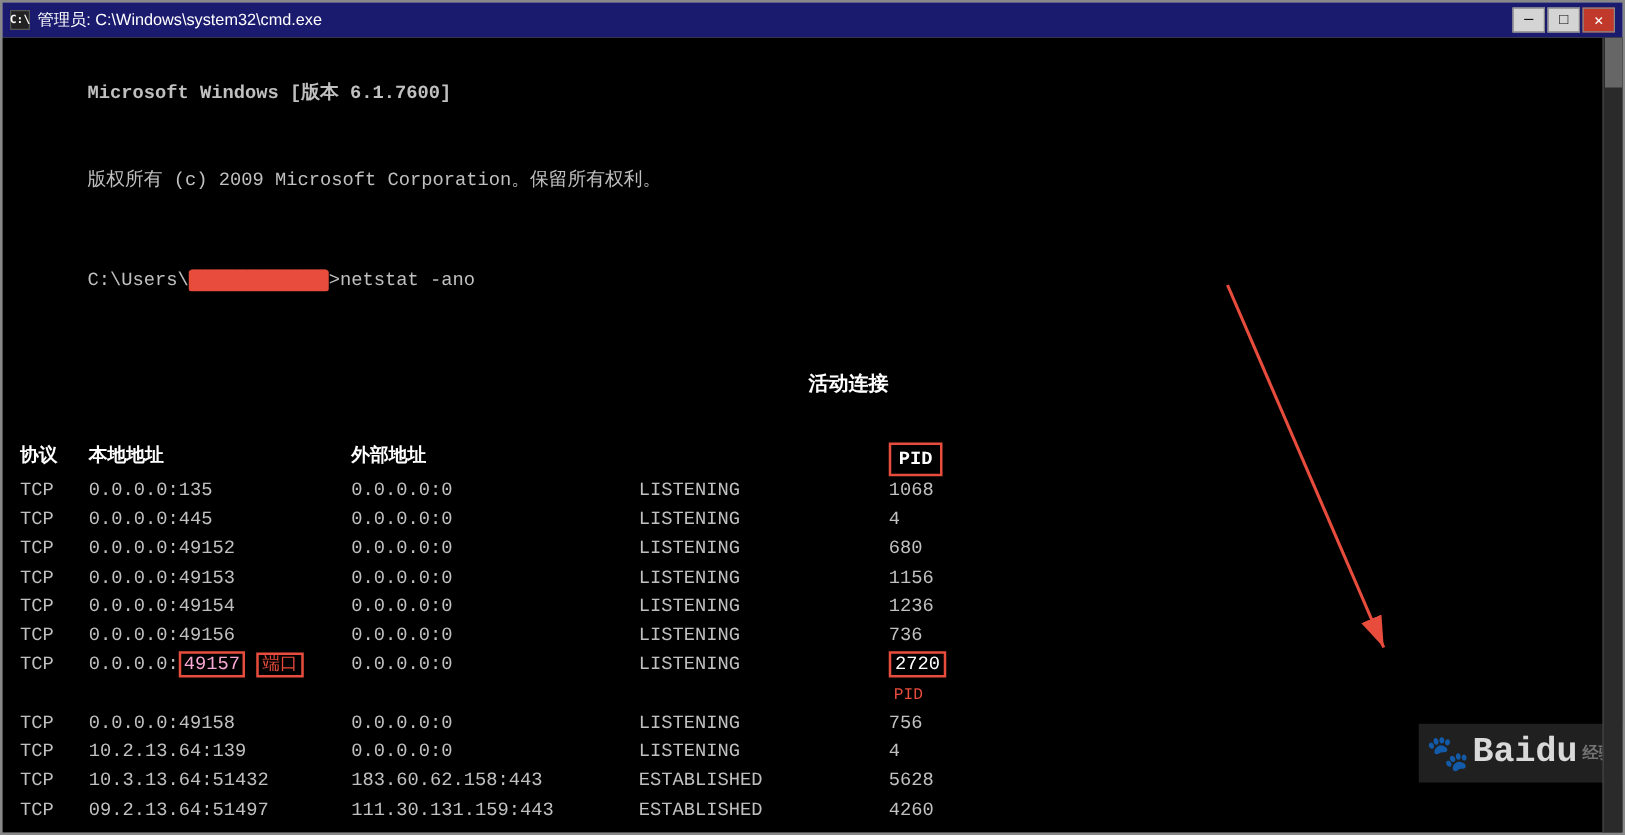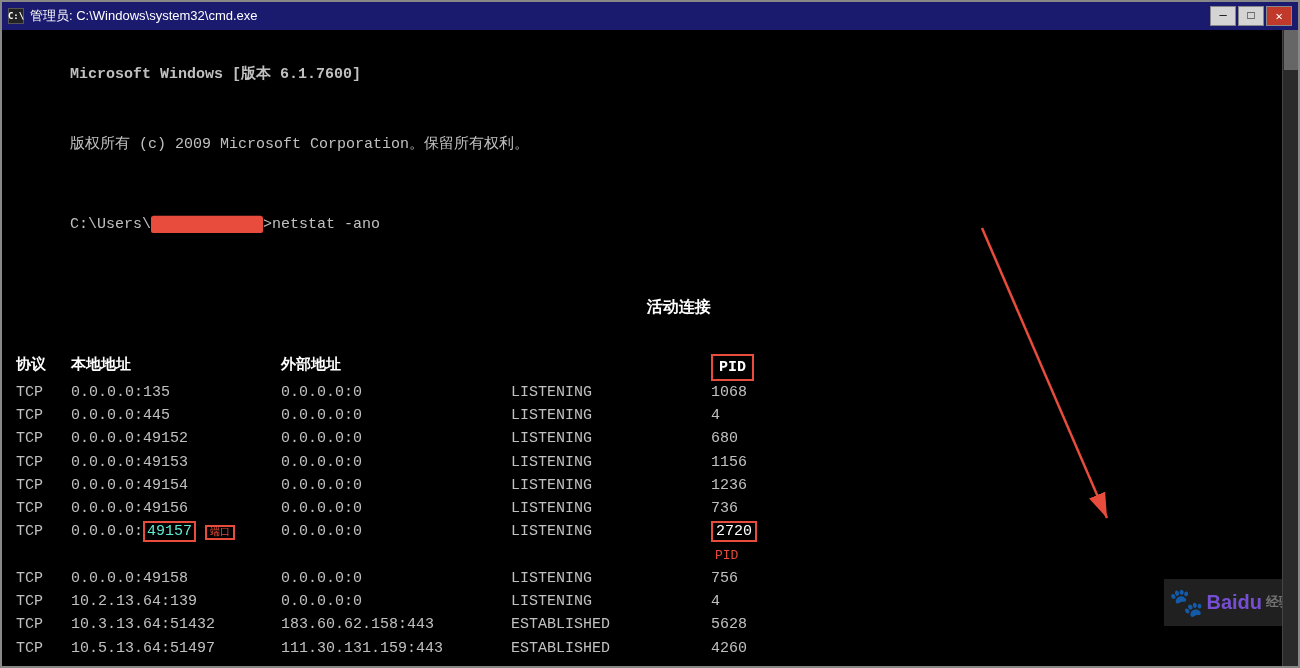--- a/index.html
+++ b/index.html
@@ -127,21 +127,21 @@
 
     .pid-highlight {
       border: 2px solid #e74c3c;
       padding: 0 3px;
       color: white;
     }
 
     .port-highlight {
       border: 2px solid #e74c3c;
       padding: 0 2px;
-      color: #5eead4;
+      color: #f9a8d4;
       font-family: Liberation Mono, monospace;
     }
 
     
     .pid-header-box {
       border: 2px solid #e74c3c;
       padding: 0 6px;
       color: white;
       font-weight: bold;
       display: inline-block;
@@ -291,21 +291,21 @@
       <div class="table-row">
         <span class="col-proto">TCP</span>
         <span class="col-local">0.0.0.0:49156</span>
         <span class="col-remote">0.0.0.0:0</span>
         <span class="col-state">LISTENING</span>
         <span class="col-pid">736</span>
       </div>
 
       <div class="table-row">
         <span class="col-proto">TCP</span>
-        <span class="col-local">0.0.0.0:<span class="port-highlight">49157</span> <span style="border:2px solid #e74c3c; color:#e74c3c; padding:0 3px; font-size:10px;">端口</span></span>
+        <span class="col-local">0.0.0.0:<span class="port-highlight">49157</span> <span style="border:2px solid #e74c3c; color:#e74c3c; padding:0 3px; font-size:14px;">端口</span></span>
         <span class="col-remote">0.0.0.0:0</span>
         <span class="col-state">LISTENING</span>
         <span class="col-pid">
           <span class="pid-highlight">2720</span>
           <span style="color:#e74c3c; margin-left:4px; font-size:13px;">PID</span>
         </span>
       </div>
 
       <div class="table-row">
         <span class="col-proto">TCP</span>
@@ -326,41 +326,41 @@
       <div class="table-row">
         <span class="col-proto">TCP</span>
         <span class="col-local">10.3.13.64:51432</span>
         <span class="col-remote">183.60.62.158:443</span>
         <span class="col-state">ESTABLISHED</span>
         <span class="col-pid">5628</span>
       </div>
 
       <div class="table-row">
         <span class="col-proto">TCP</span>
-        <span class="col-local">10.5.13.64:51497</span>
+        <span class="col-local">09.2.13.64:51497</span>
         <span class="col-remote">111.30.131.159:443</span>
         <span class="col-state">ESTABLISHED</span>
         <span class="col-pid">4260</span>
       </div>
     </div>
 
     <svg class="arrow-svg" width="1300" height="668" style="position:absolute;top:0;left:0;pointer-events:none;">
 
       <defs>
         <marker id="arrowhead" markerWidth="10" markerHeight="7" refX="10" refY="3.5" orient="auto">
           <polygon points="0 0, 10 3.5, 0 7" fill="#e74c3c"></polygon>
         </marker>
       </defs>
       <line x1="980" y1="198" x2="1105" y2="488" stroke="#e74c3c" stroke-width="2.5" marker-end="url(#arrowhead)"></line>
     </svg>
 
     <div class="watermark">
       <div class="baidu-logo">
         <span class="baidu-paw">🐾</span>
-        <span style="color:#8b5cf6;font-weight:bold;font-size:20px;">Baidu</span>
+        <span style="color:#ffffff;font-weight:bold;font-size:28px;font-family:Liberation Mono, monospace;">Baidu</span>
         <span class="baidu-jingyan" style="margin-left:4px;">经验</span>
       </div>
     </div>
 
     <div class="scrollbar">
       <div class="scrollbar-thumb"></div>
     </div>
 
   </div>
 </div>

